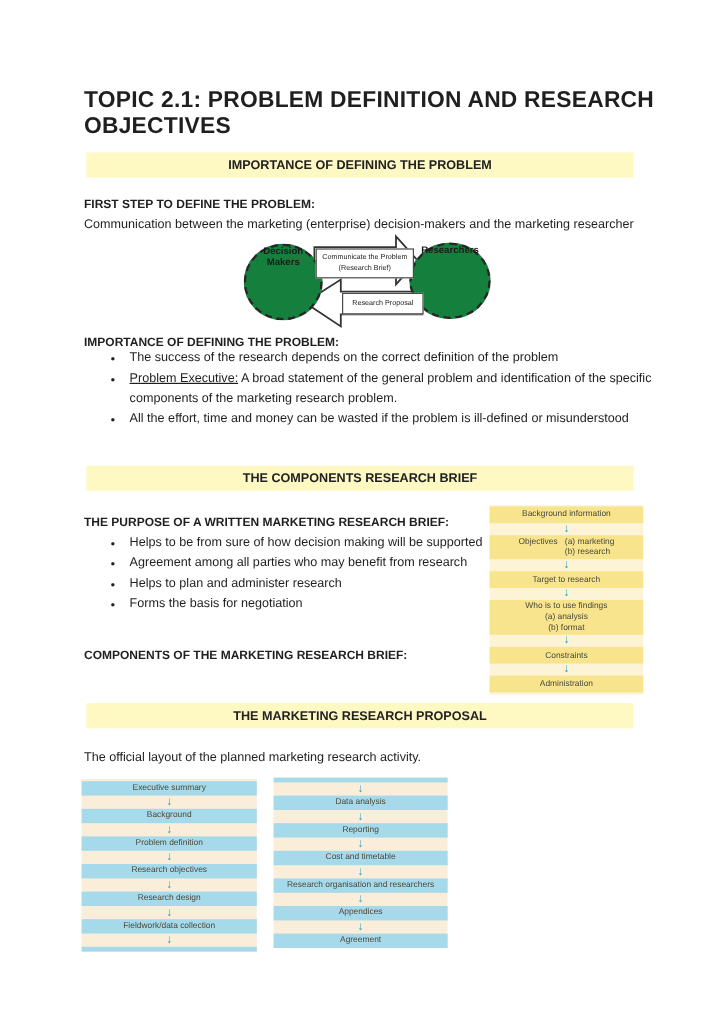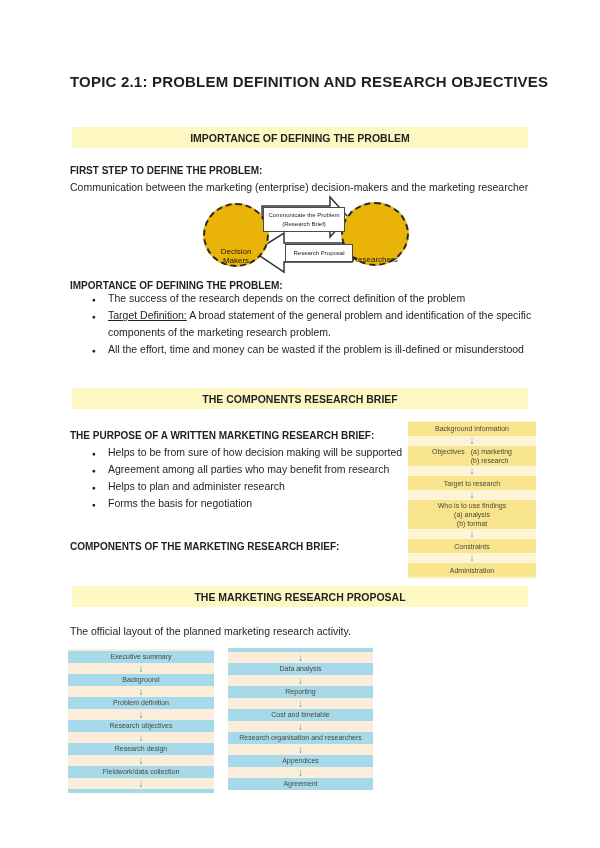--- a/index.html
+++ b/index.html
@@ -1,33 +1,33 @@
 <!DOCTYPE html>
 <html><head>
 <meta charset="utf-8">
 <style>
   html,body{margin:0;padding:0;background:#ffffff;}
   .page{position:relative;width:600px;height:848px;background:#ffffff;overflow:hidden;
         font-family:"Liberation Sans",sans-serif;color:#1f1f1f;}
   .abs{position:absolute;}
 
-  .doc-title{left:70px;top:73px;font-size:15px;font-weight:bold;letter-spacing:.2px;}
+  .doc-title{left:70px;top:73px;font-size:19px;font-weight:bold;letter-spacing:.2px;}
 
   .banner{left:72px;width:456px;height:21px;background:#fef9c3;display:flex;
           align-items:center;justify-content:center;font-size:10.5px;font-weight:bold;color:#222;}
   .banner1{top:127px;} .banner2{top:388px;} .banner3{top:586px;}
 
   .h-bold{font-size:10px;font-weight:bold;}
   .body-text{font-size:10.5px;}
 
   
   .diagram-svg{left:192px;top:195px;}
-  .node{border-radius:50%;background:#eab308;border:2px dashed #262626;display:flex;
-        align-items:flex-end;justify-content:center;text-align:center;font-size:8px;
-        font-weight:normal;line-height:1.15;color:#1a1a1a;}
+  .node{border-radius:50%;background:#15803d;border:2px dashed #262626;display:flex;
+        align-items:flex-start;justify-content:center;text-align:center;font-size:8px;
+        font-weight:bold;line-height:1.15;color:#1a1a1a;}
   .node-left{left:203px;top:203px;width:62px;height:60px;}
   .node-right{left:341px;top:202px;width:64px;height:60px;}
   .arrow-label{background:#fff;border:1px solid #4a4a4a;display:flex;flex-direction:column;
         align-items:center;justify-content:center;text-align:center;font-size:6px;line-height:1.35;color:#222;}
   .lbl-top{left:263px;top:207px;width:80px;height:23px;}
   .lbl-bottom{left:285px;top:244px;width:66px;height:16px;}
 
   
   ul.blist{margin:0;padding:0;list-style:none;width:474px;}
   ul.blist li{position:relative;padding-left:38px;line-height:17px;font-size:10.5px;}
@@ -87,21 +87,21 @@
     <span>Communicate the Problem</span>
     <span>(Research Brief)</span>
   </div>
   <div class="abs arrow-label lbl-bottom">
     <span>Research Proposal</span>
   </div>
 
   <div class="abs h-bold" style="left:70px;top:280px;">IMPORTANCE OF DEFINING THE PROBLEM:</div>
   <ul class="abs blist list-importance">
     <li><span>The success of the research depends on the correct definition of the problem</span></li>
-    <li><span class="ul-u">Target Definition:</span> <span>A broad statement of the general problem and identification of the specific components of the marketing research problem.</span></li>
+    <li><span class="ul-u">Problem Executive:</span> <span>A broad statement of the general problem and identification of the specific components of the marketing research problem.</span></li>
     <li><span>All the effort, time and money can be wasted if the problem is ill-defined or misunderstood</span></li>
   </ul>
 
   <div class="abs banner banner2">
     <span>THE COMPONENTS RESEARCH BRIEF</span>
   </div>
 
   <div class="abs h-bold" style="left:70px;top:430px;">THE PURPOSE OF A WRITTEN MARKETING RESEARCH BRIEF:</div>
   <ul class="abs blist list-purpose" style="width:340px;">
     <li><span>Helps to be from sure of how decision making will be supported</span></li>

